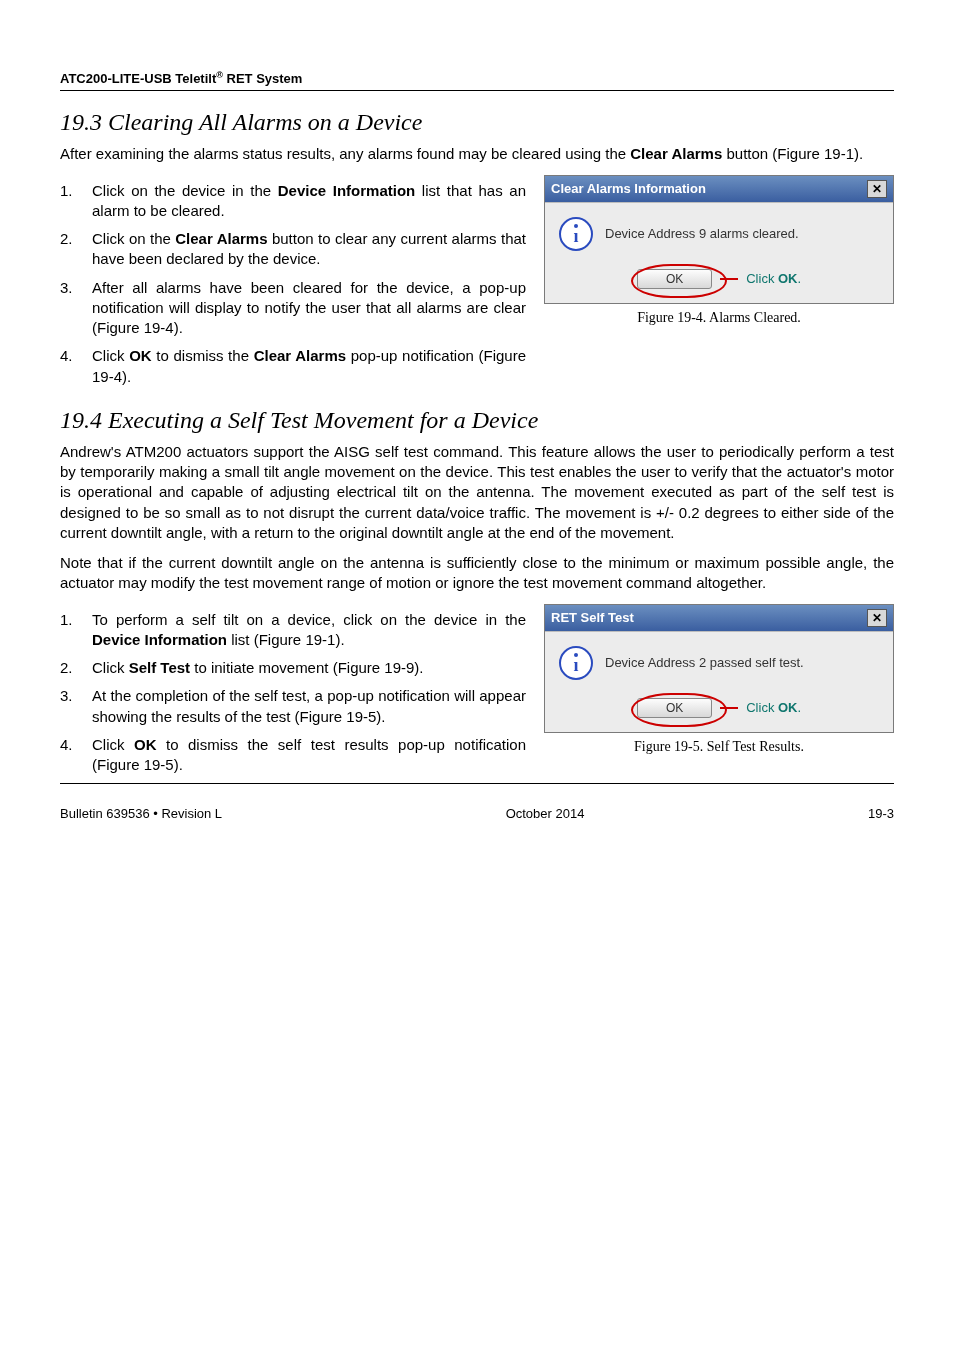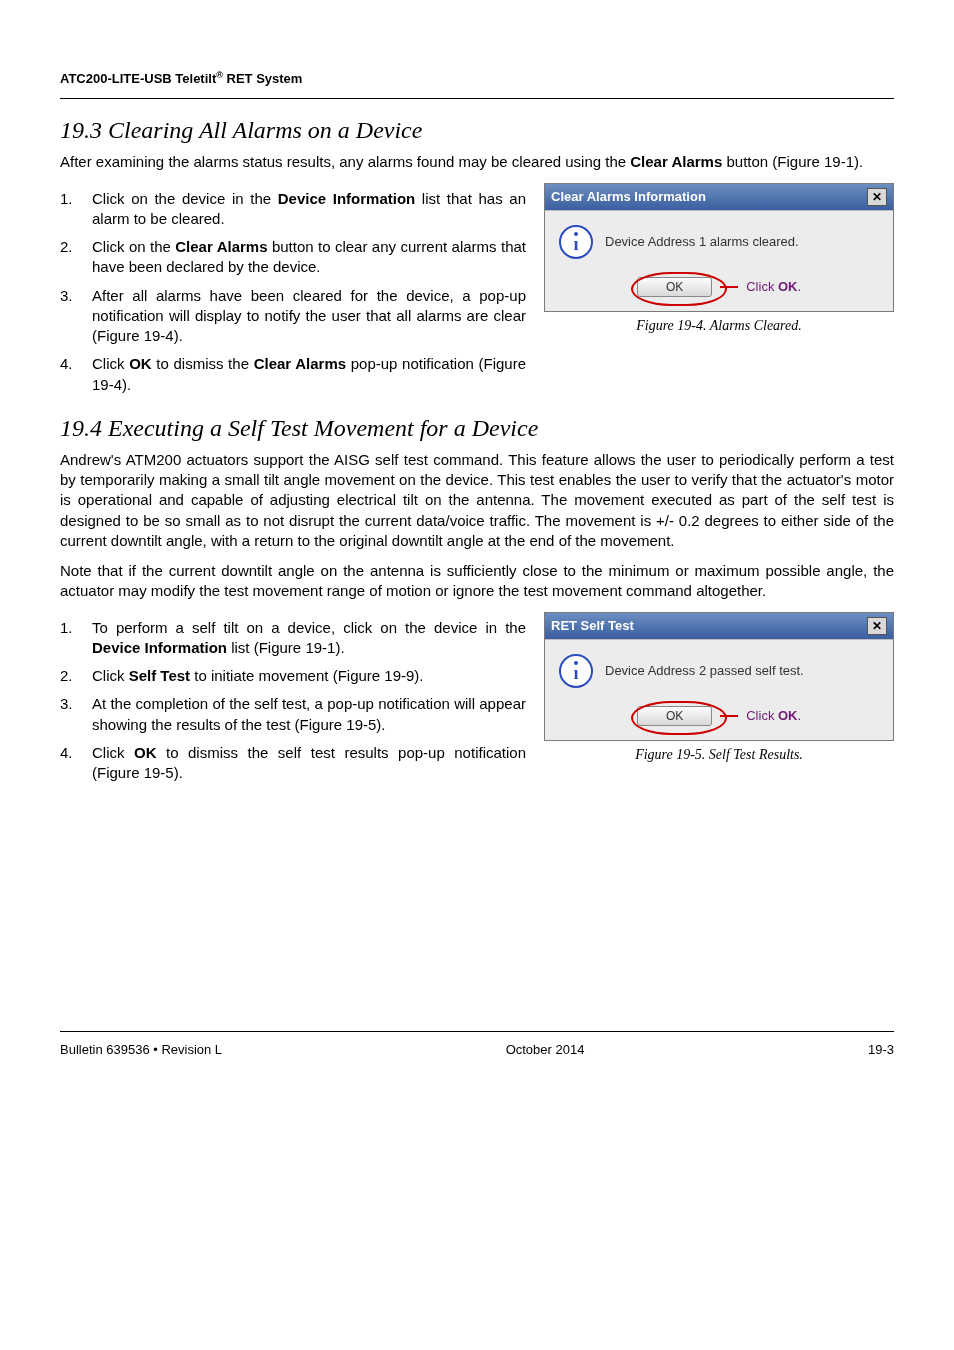--- a/index.html
+++ b/index.html
@@ -10,21 +10,21 @@
     box-sizing: border-box;
     color: #000;
     font-size: 14px;
   }
   .header-row {
     display: flex;
     justify-content: space-between;
     font-weight: bold;
     font-size: 13px;
     border-bottom: 1.5px solid #000;
-    padding-bottom: 12px;
+    padding-bottom: 4px;
     margin-bottom: 18px;
   }
   .header-row sup { font-size: 9px; }
   h2 {
     font-family: Georgia, "Times New Roman", serif;
     font-weight: normal;
     font-size: 24px;
     margin: 12px 0 8px 0;
     font-style: italic;
   }
@@ -41,21 +41,20 @@
   ol.numbered li {
     display: flex;
     gap: 12px;
     margin-bottom: 8px;
     line-height: 1.35;
     text-align: justify;
   }
   ol.numbered li .num { flex: 0 0 20px; }
   .figure-caption {
     font-family: Georgia, "Times New Roman", serif;
-    font-style: italic;
     font-size: 14px;
     text-align: center;
     margin-top: 0;
   }
   .dialog {
     border: 1px solid #7a7a7a;
     background: #ececec;
     font-family: Tahoma, Arial, sans-serif;
     font-size: 13px;
     margin-bottom: 6px;
@@ -120,21 +119,21 @@
   .ok-button {
     background: linear-gradient(#fdfdfd, #d8d8d8);
     border: 1px solid #888;
     border-radius: 3px;
     padding: 2px 28px;
     font-size: 12px;
     color: #333;
     cursor: pointer;
   }
   .ok-label {
-    color: #701a75;
+    color: #0f766e;
     font-size: 13px;
     white-space: nowrap;
   }
   .btn-wrap {
     display: inline-flex;
     align-items: center;
     gap: 8px;
     position: relative;
   }
   .oval {
@@ -142,23 +141,22 @@
     left: -6px; top: -5px;
     width: 92px; height: 30px;
     border: 2px solid #c00;
     border-radius: 50% / 60%;
     pointer-events: none;
   }
   .footer {
     display: flex;
     justify-content: space-between;
     border-top: 1px solid #000;
-    padding-top: 10px;
-    font-size: 13px;
-    margin-top: 240px;
+    padding-top: 22px;
+    font-size: 13px;
   }
 </style>
 </head>
 <body>
 
 <div class="header-row">
   <span>
     <span>ATC200-LITE-USB Teletilt</span><sup>®</sup><span> RET System</span>
   </span>
 </div>
@@ -193,21 +191,21 @@
   <div class="right-col">
     <div class="dialog">
       <div class="dialog-title">
         <span>Clear Alarms Information</span>
         <span class="close-x">✕</span>
       </div>
       <div class="dialog-body">
         <div class="info-icon">
             <span>ı</span>
           </div>
-        <div class="dialog-message">Device Address 1 alarms cleared.</div>
+        <div class="dialog-message">Device Address 9 alarms cleared.</div>
       </div>
       <div class="dialog-btn-row">
         <span class="btn-wrap">
           <span style="position:relative;display:inline-block;">
             <button class="ok-button">OK</button>
             <span class="oval"></span>
           </span>
           <span style="width:18px;height:2px;background:#c00;display:inline-block;"></span>
           <span class="ok-label">
             <span>Click </span><b>OK</b><span>.</span>

